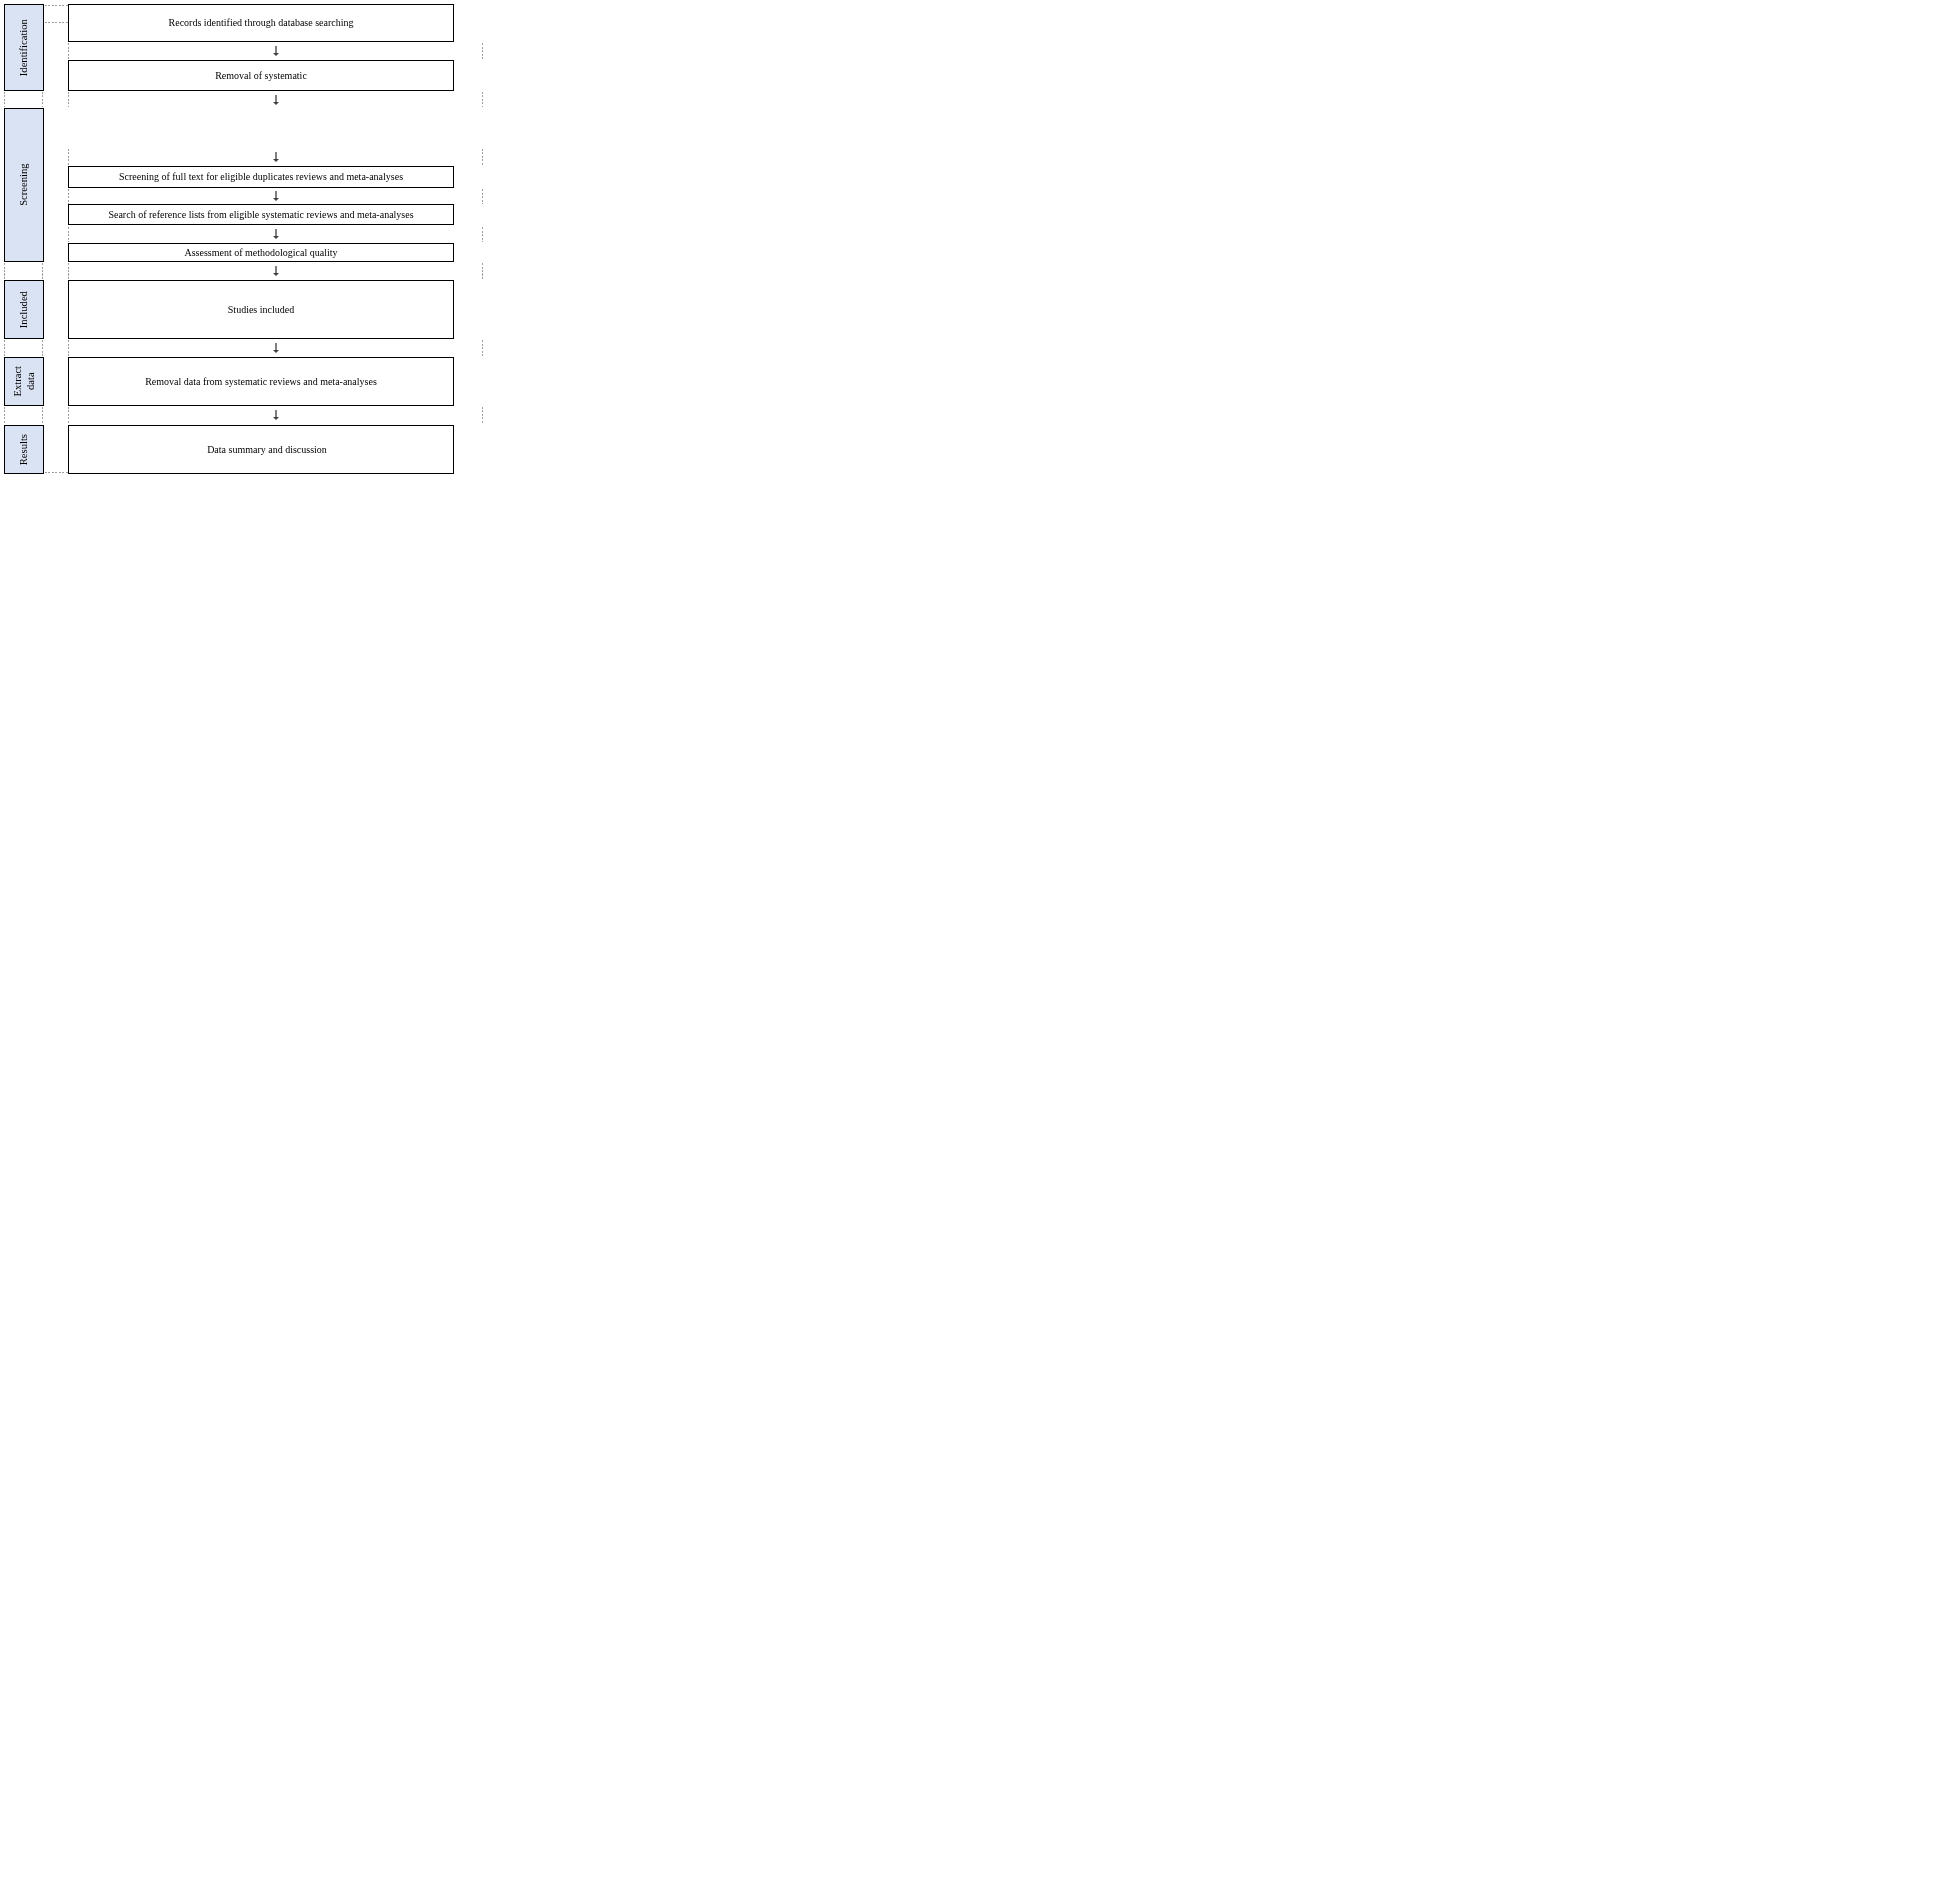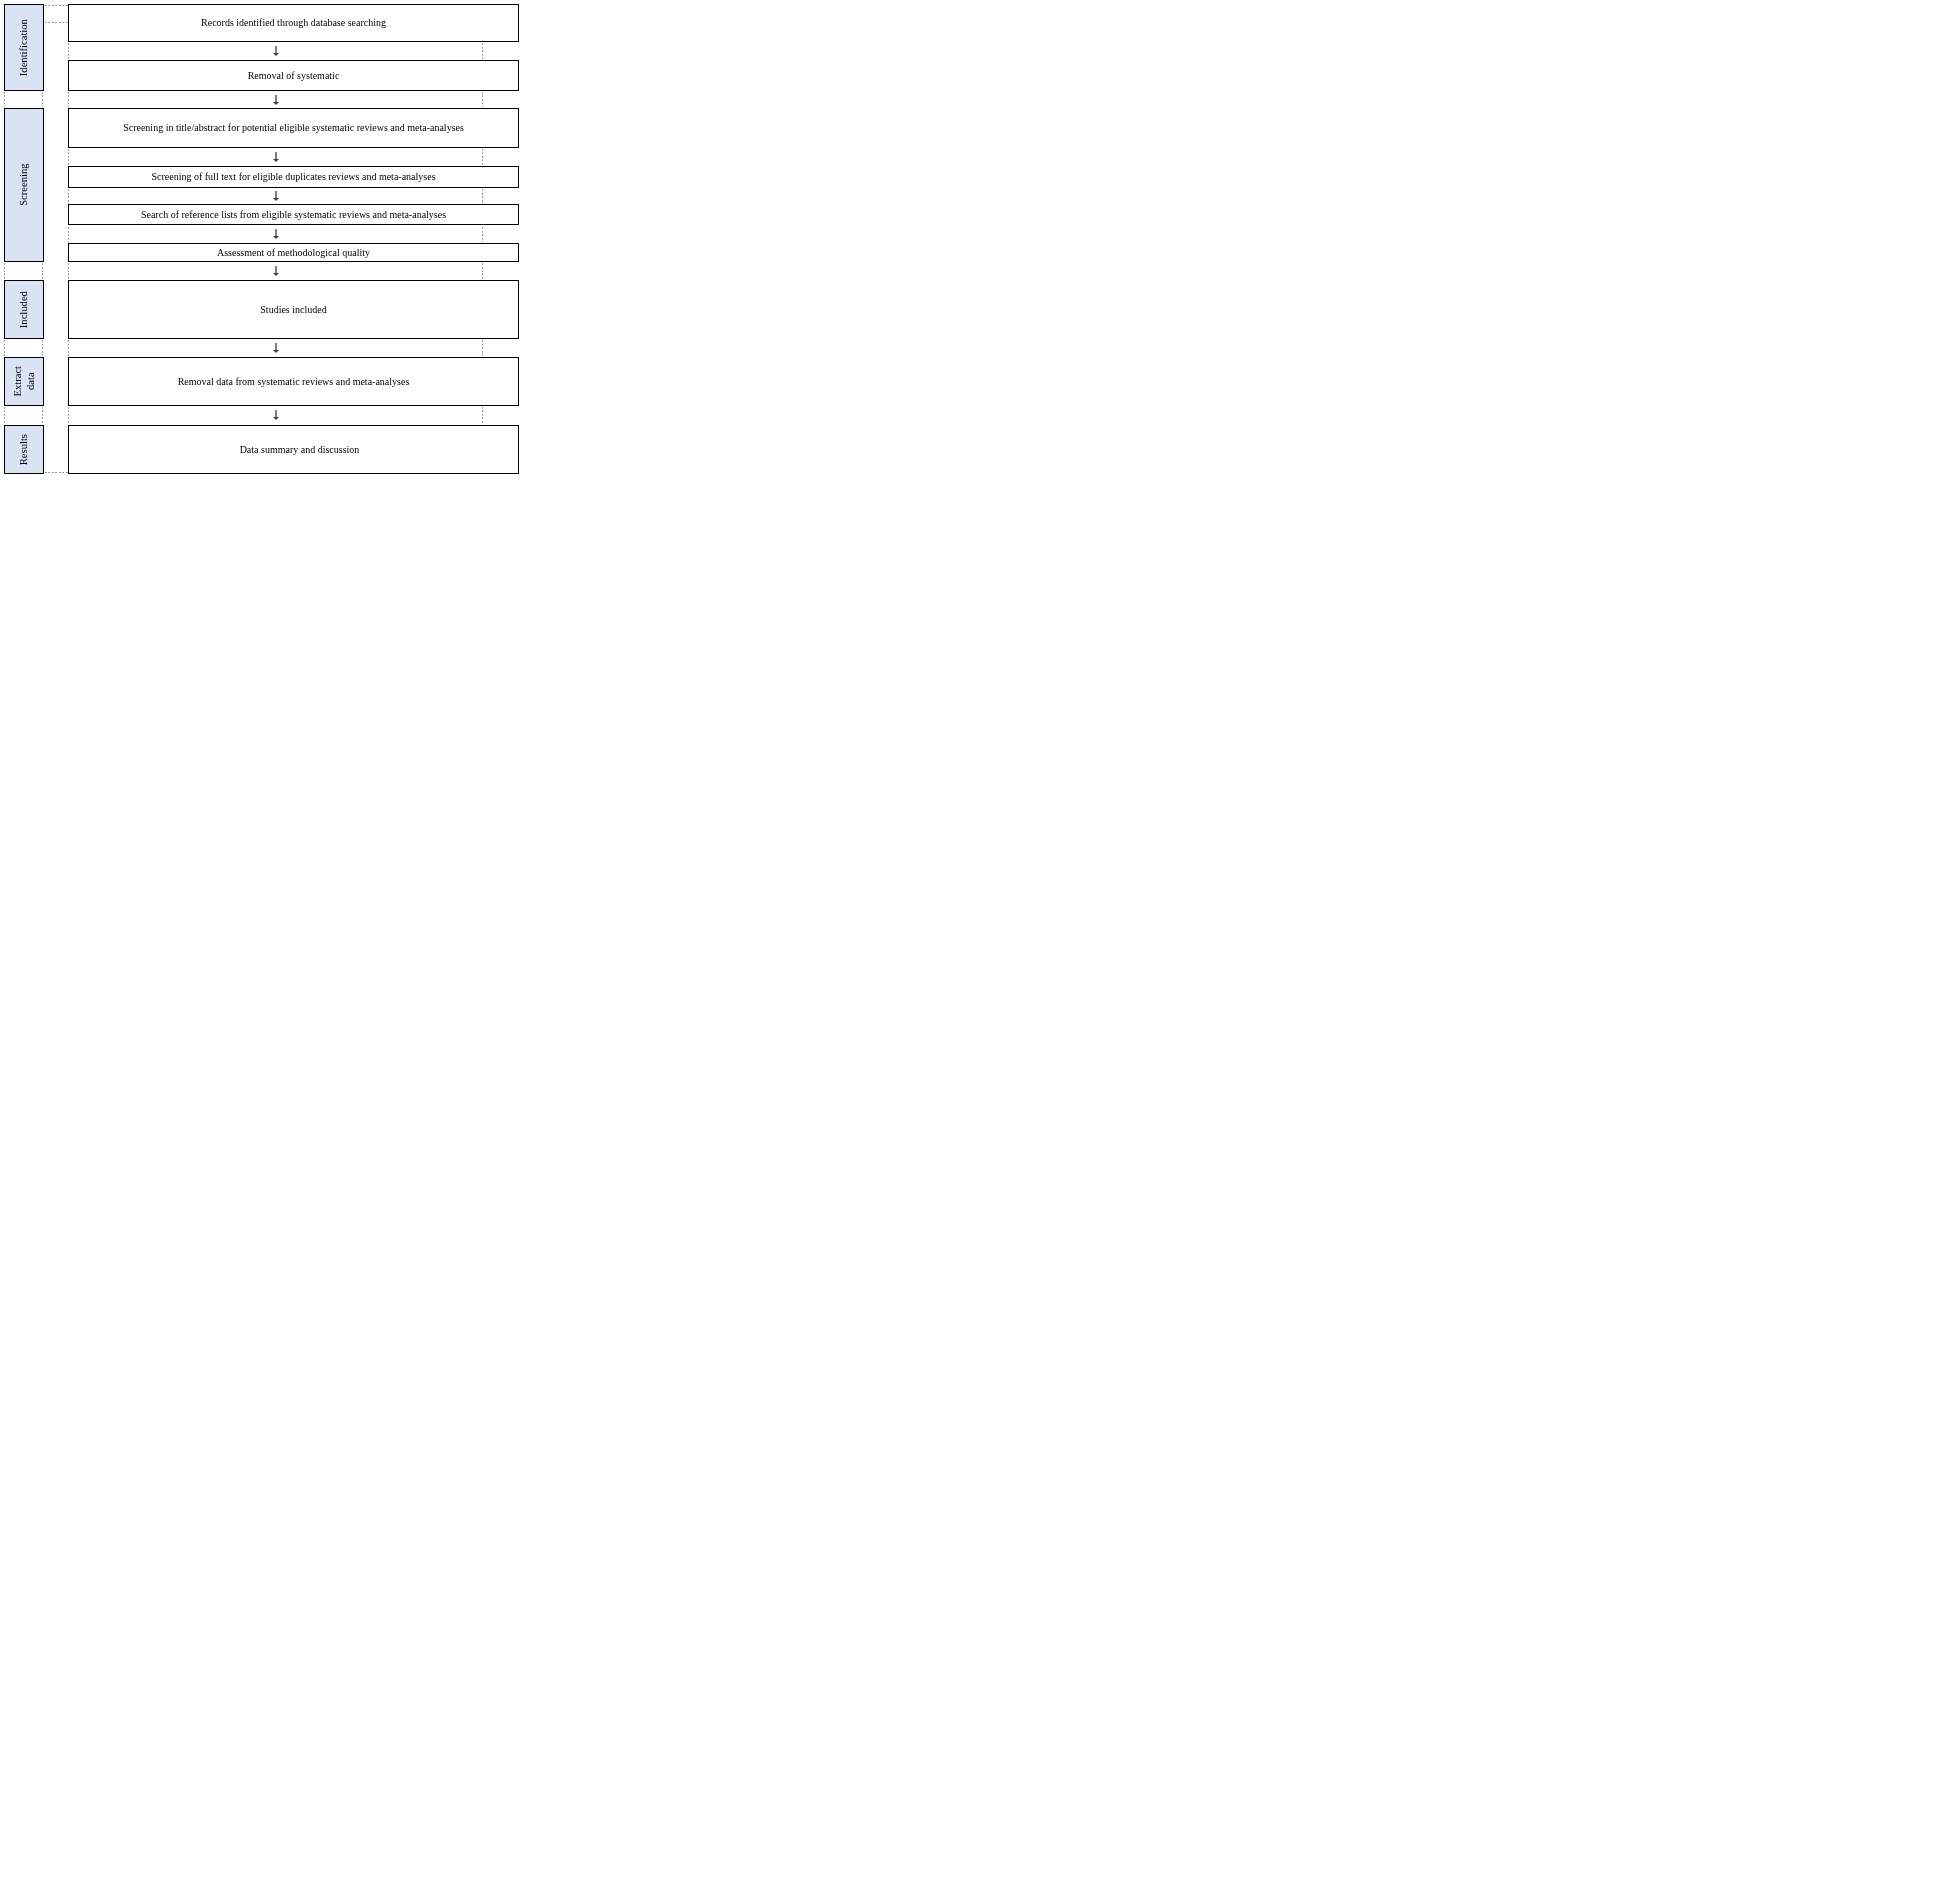--- a/index.html
+++ b/index.html
@@ -32,21 +32,21 @@
     color: #000000;
   }
   .stage-text.two-line {
     white-space: normal;
     width: 36px;
   }
   
   .step {
     position: absolute;
     left: 68px;
-    width: 451px;
+    width: 386px;
     background: #ffffff;
     border: 1.5px solid #000000;
     box-sizing: border-box;
     display: flex;
     align-items: center;
     justify-content: center;
     text-align: center;
   }
   .step-text {
     font-size: 10px;
@@ -111,23 +111,20 @@
   </div>
   <div class="stage" style="top:425px; height:49px;">
     <span class="stage-text">Results</span>
   </div>
 
   <div class="step" style="top:4px; height:38px;">
     <span class="step-text">Records identified through database searching</span>
   </div>
   <div class="step" style="top:60px; height:31px;">
     <span class="step-text">Removal of systematic</span>
-  </div>
-  <div class="step" style="top:108px; height:40px;">
-    <span class="step-text">Screening in title/abstract for potential eligible systematic reviews and meta-analyses</span>
   </div>
   <div class="step" style="top:166px; height:22px;">
     <span class="step-text">Screening of full text for eligible duplicates reviews and meta-analyses</span>
   </div>
   <div class="step" style="top:204px; height:21px;">
     <span class="step-text">Search of reference lists from eligible systematic reviews and meta-analyses</span>
   </div>
   <div class="step" style="top:243px; height:19px;">
     <span class="step-text">Assessment of methodological quality</span>
   </div>

